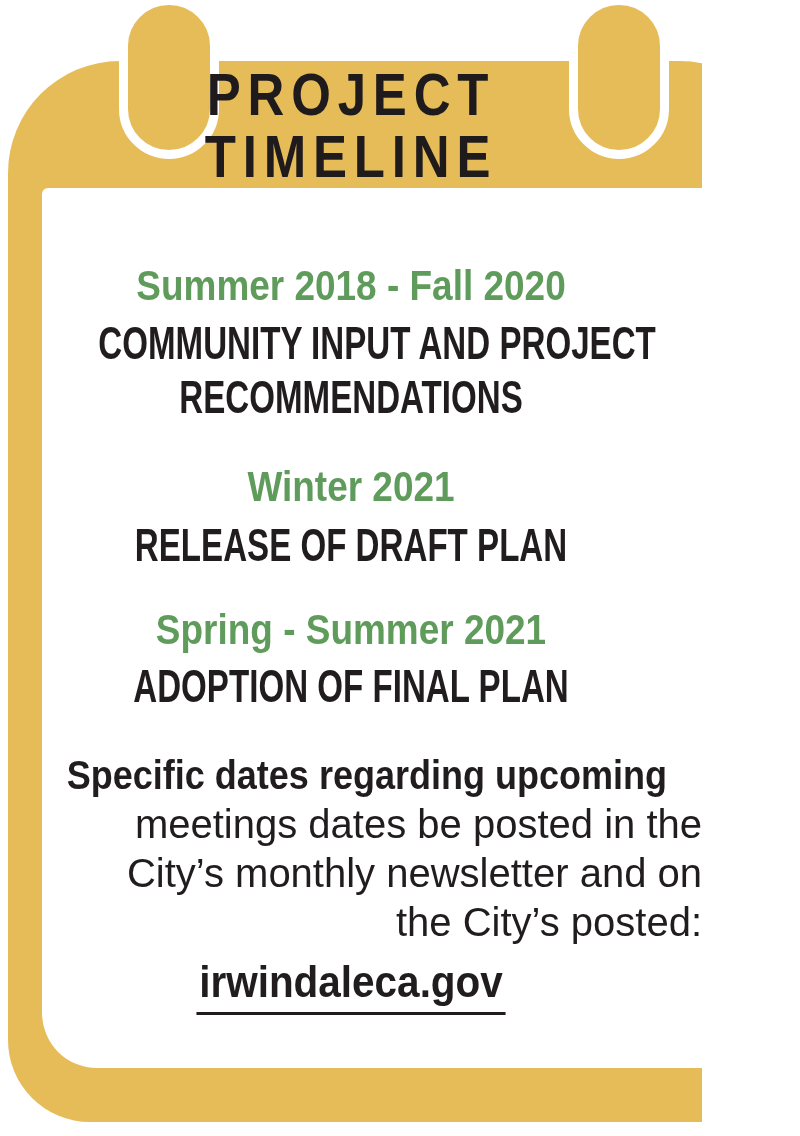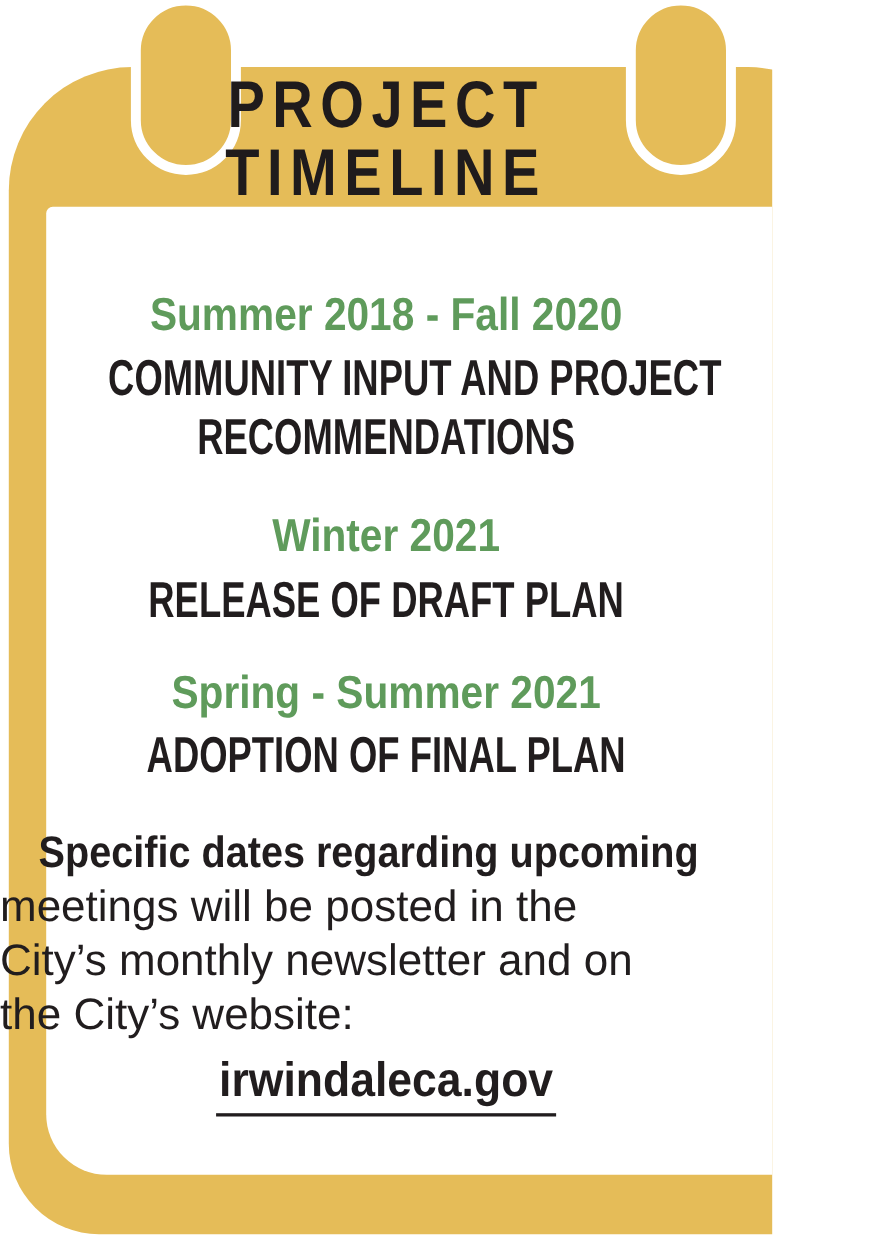--- a/index.html
+++ b/index.html
@@ -87,21 +87,21 @@
     transform-origin:50% 50%;
     white-space:nowrap;
   }
   .t-head--1{top:316px;}
   .t-head--2{top:518px;}
   .t-head--3{top:659px;}
 
   .note{
     position:absolute;
     left:0;right:0;top:751px;
-    text-align:left;
+    text-align:right;
     font-size:40px;
     line-height:49px;
     color:var(--ink);
     white-space:nowrap;
   }
   .note-line--bold{
     font-weight:bold;
     transform:scaleX(0.9);
     transform-origin:50% 50%;
   }
@@ -148,22 +148,22 @@
   </div>
 
   <div class="t-date t-date--2">Winter 2021</div>
   <div class="t-head t-head--2">RELEASE OF DRAFT PLAN</div>
 
   <div class="t-date t-date--3">Spring - Summer 2021</div>
   <div class="t-head t-head--3">ADOPTION OF FINAL PLAN</div>
 
   <div class="note">
     <div class="note-line--bold">Specific dates regarding upcoming</div>
-    <div>meetings will be posted in the</div>
+    <div>meetings dates be posted in the</div>
     <div>City’s monthly newsletter and on</div>
-    <div>the City’s website:</div>
+    <div>the City’s posted:</div>
   </div>
 
   <div class="website-wrap">
     <span class="website">irwindaleca.gov</span>
   </div>
 
 </div>
 
 </body></html>

